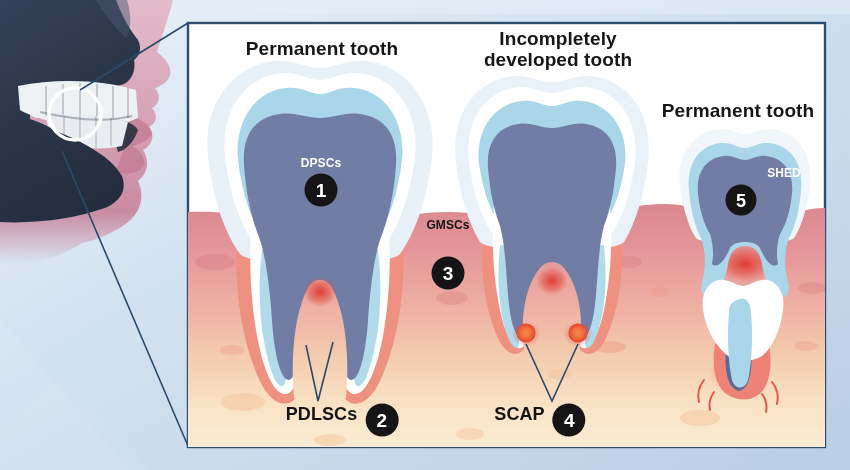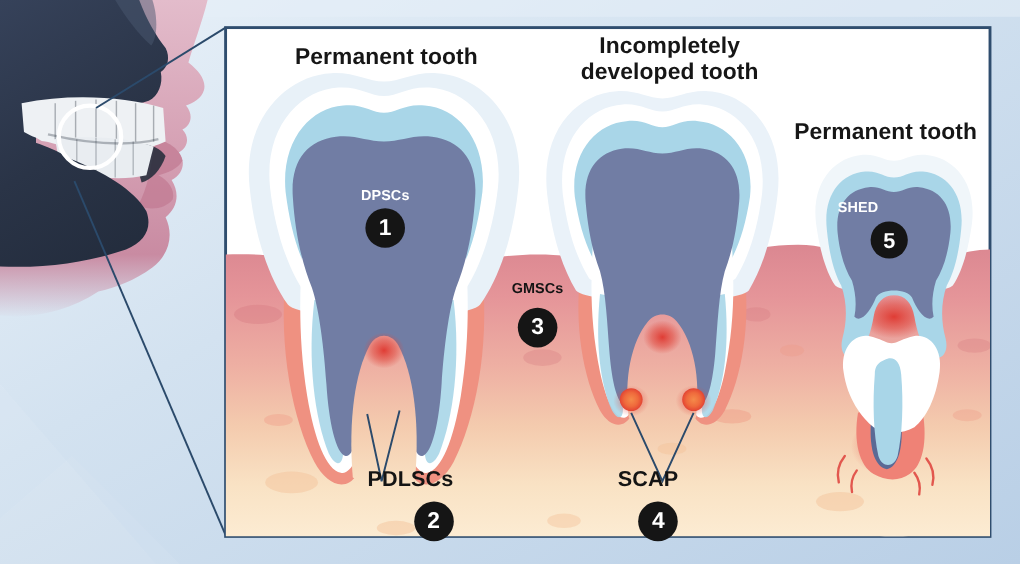--- a/index.html
+++ b/index.html
@@ -23,21 +23,21 @@
     position:absolute; transform:translate(-50%,-50%);
     font-weight:700; color:var(--label-dark); white-space:nowrap;
     text-align:center; line-height:1.08; letter-spacing:.1px;
   }
   .lbl.title{font-size:19px;color:var(--title-color);}
   .lbl.wrap{white-space:normal;width:160px;}
   .lbl.light{color:var(--label-light);}
   .lbl.cell{font-size:12px;}
   .row{
     position:absolute; transform:translate(-50%,-50%);
-    display:flex; align-items:flex-end; gap:8px;flex-direction:column;
+    display:flex; align-items:flex-start; gap:8px;
   }
   .row .txt{font-weight:700;font-size:18px;color:var(--label-dark);letter-spacing:.1px;}
   .badge{
     width:33px;height:33px;border-radius:50%;
     background:var(--badge-bg); color:var(--badge-fg);
     display:flex;align-items:center;justify-content:center;
     font-weight:700;font-size:19px;line-height:1;
   }
   .badge.abs{position:absolute;transform:translate(-50%,-50%);}
   .badge.sm{width:31px;height:31px;font-size:18px;}
@@ -351,24 +351,24 @@
   </g>
 </svg>
 
   <div class="lbl title" style="left:322px;top:49px">Permanent tooth</div>
   <div class="lbl title wrap" style="left:558px;top:50px">Incompletely developed tooth</div>
   <div class="lbl title" style="left:738px;top:111px">Permanent tooth</div>
 
   <div class="lbl cell light" style="left:321px;top:163px">DPSCs</div>
   <div class="badge abs" style="left:321px;top:190px">1</div>
 
-  <div class="lbl cell" style="left:448px;top:241px">GMSCs</div>
+  <div class="lbl cell" style="left:448px;top:225px">GMSCs</div>
   <div class="badge abs" style="left:448px;top:273px">3</div>
 
-  <div class="lbl cell light" style="left:715px;top:173px">SHED</div>
+  <div class="lbl cell light" style="left:784px;top:173px">SHED</div>
   <div class="badge abs sm" style="left:741px;top:200px">5</div>
 
   <div class="row" style="left:342px;top:420px">
     <span class="txt">PDLSCs</span>
     <span class="badge">2</span>
   </div>
 
   <div class="row" style="left:540px;top:420px">
     <span class="txt">SCAP</span>
     <span class="badge">4</span>

